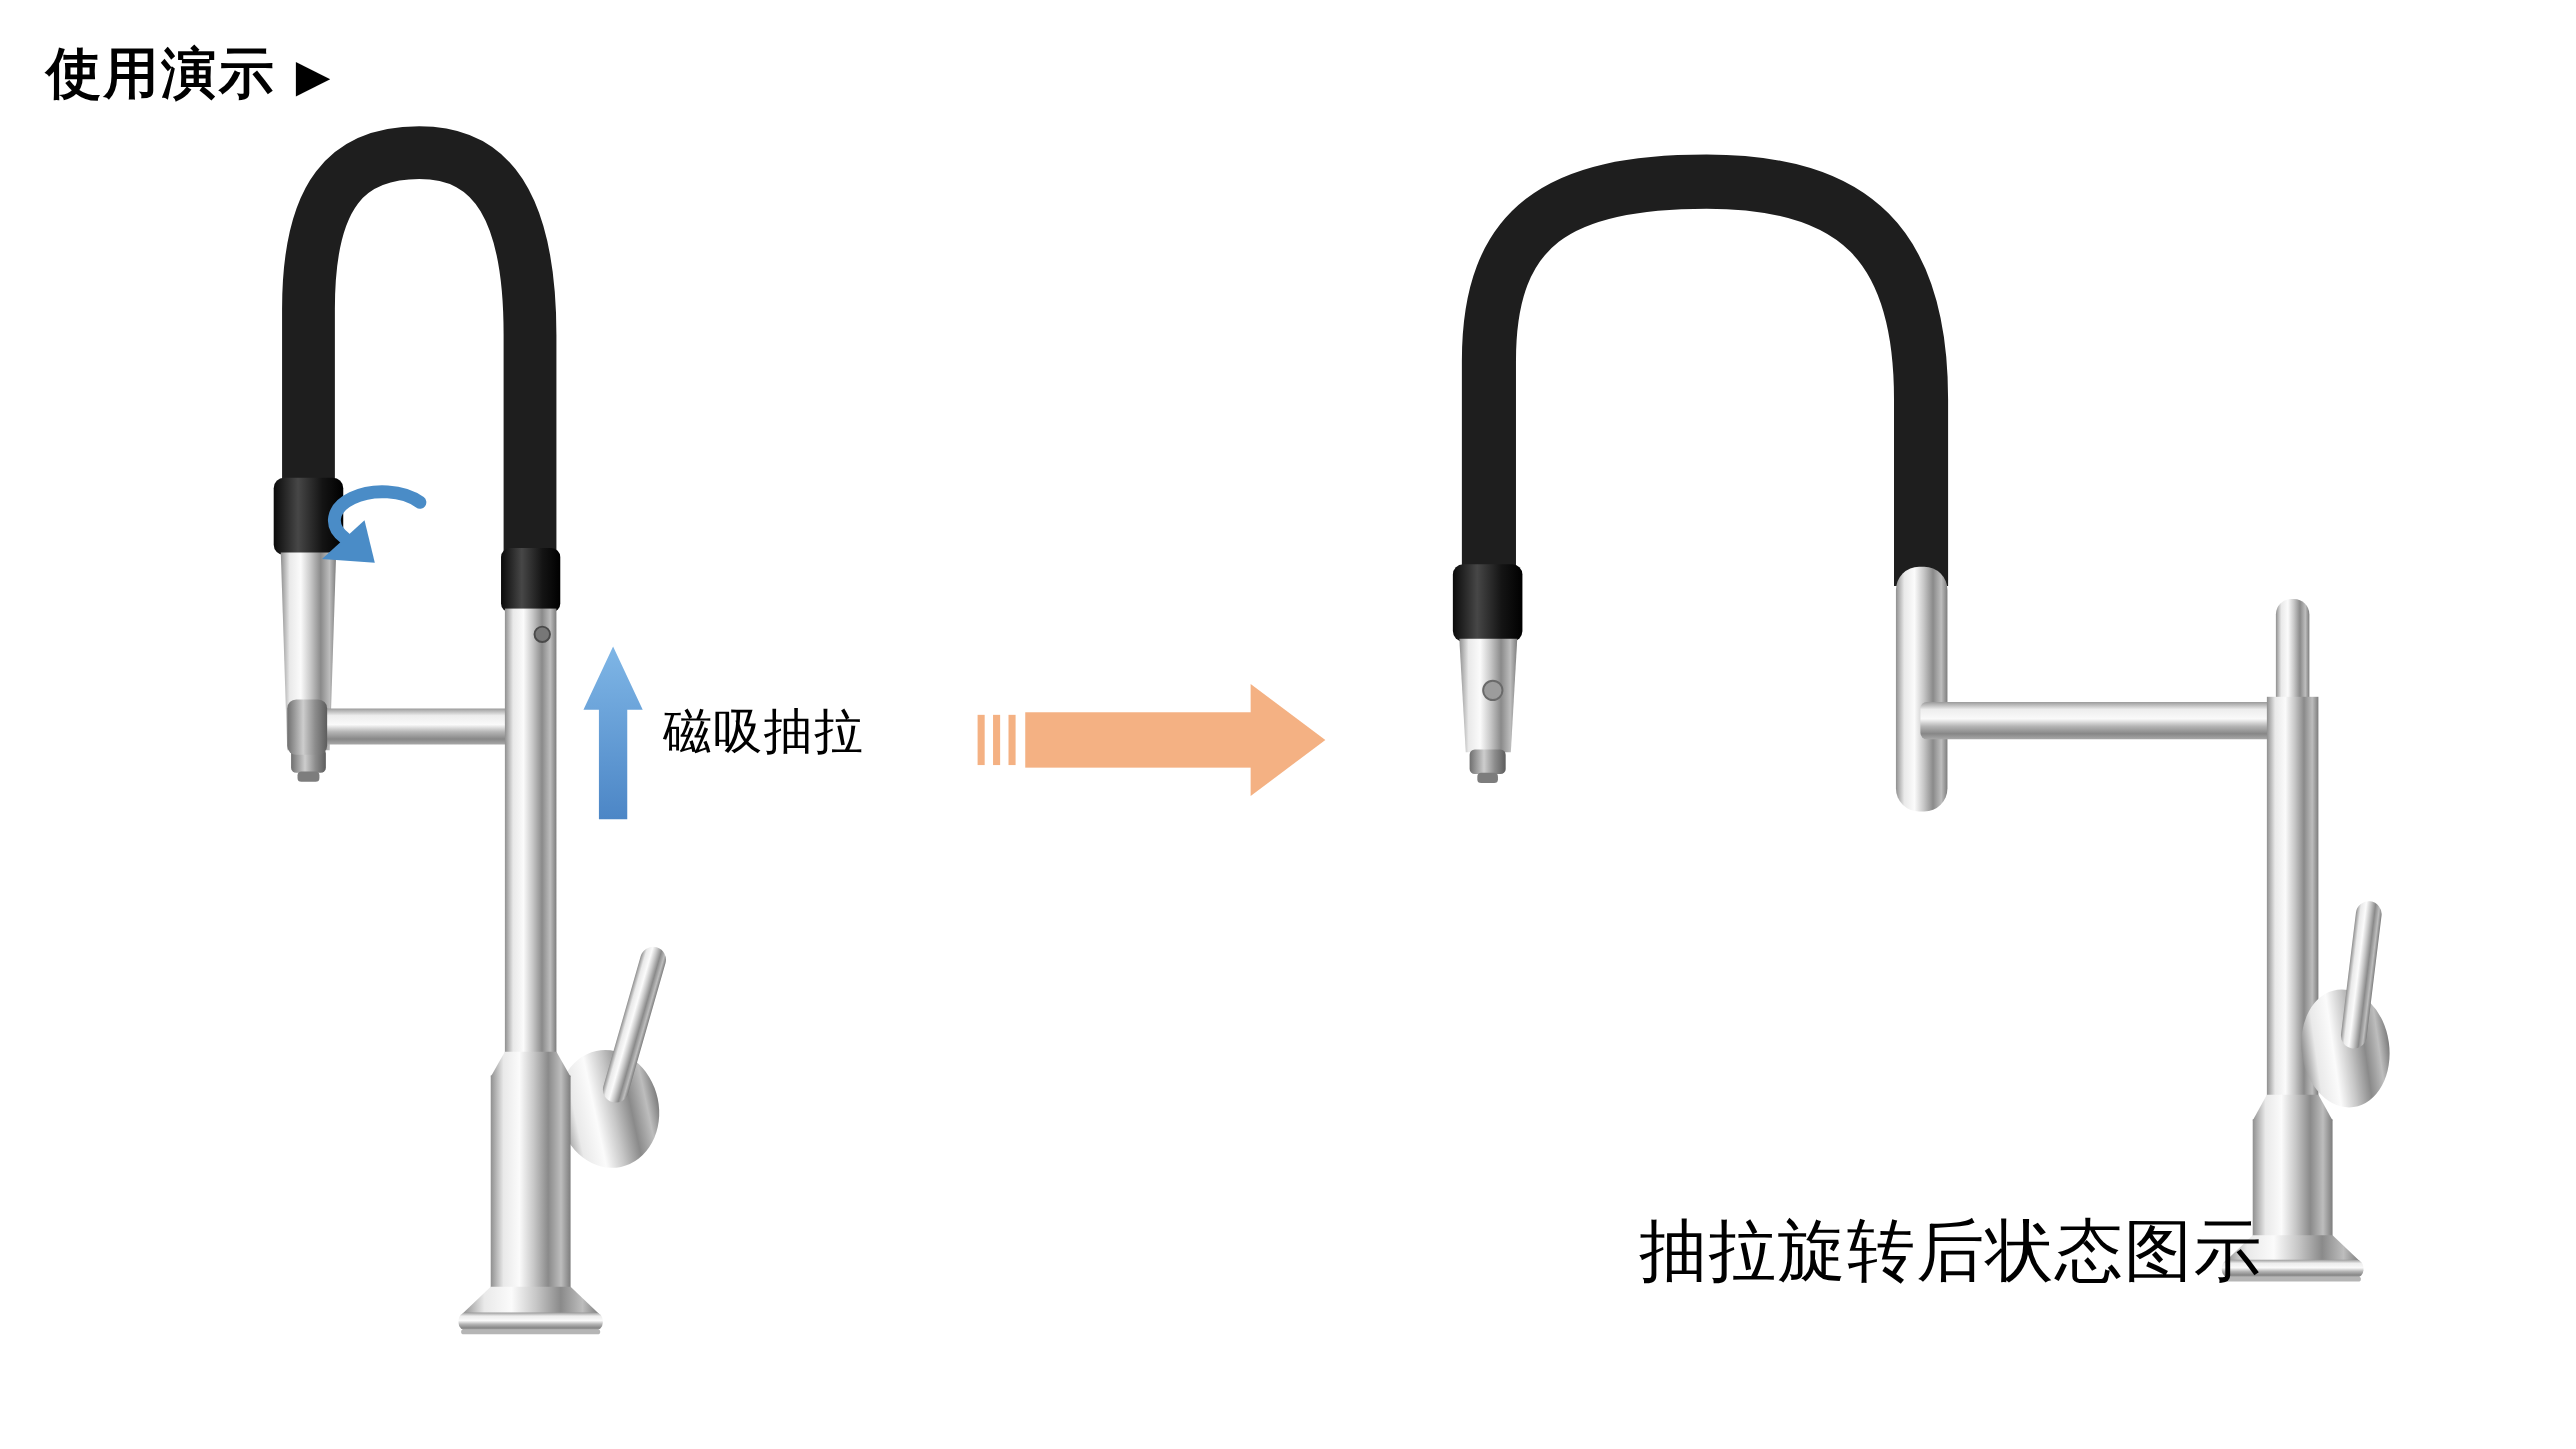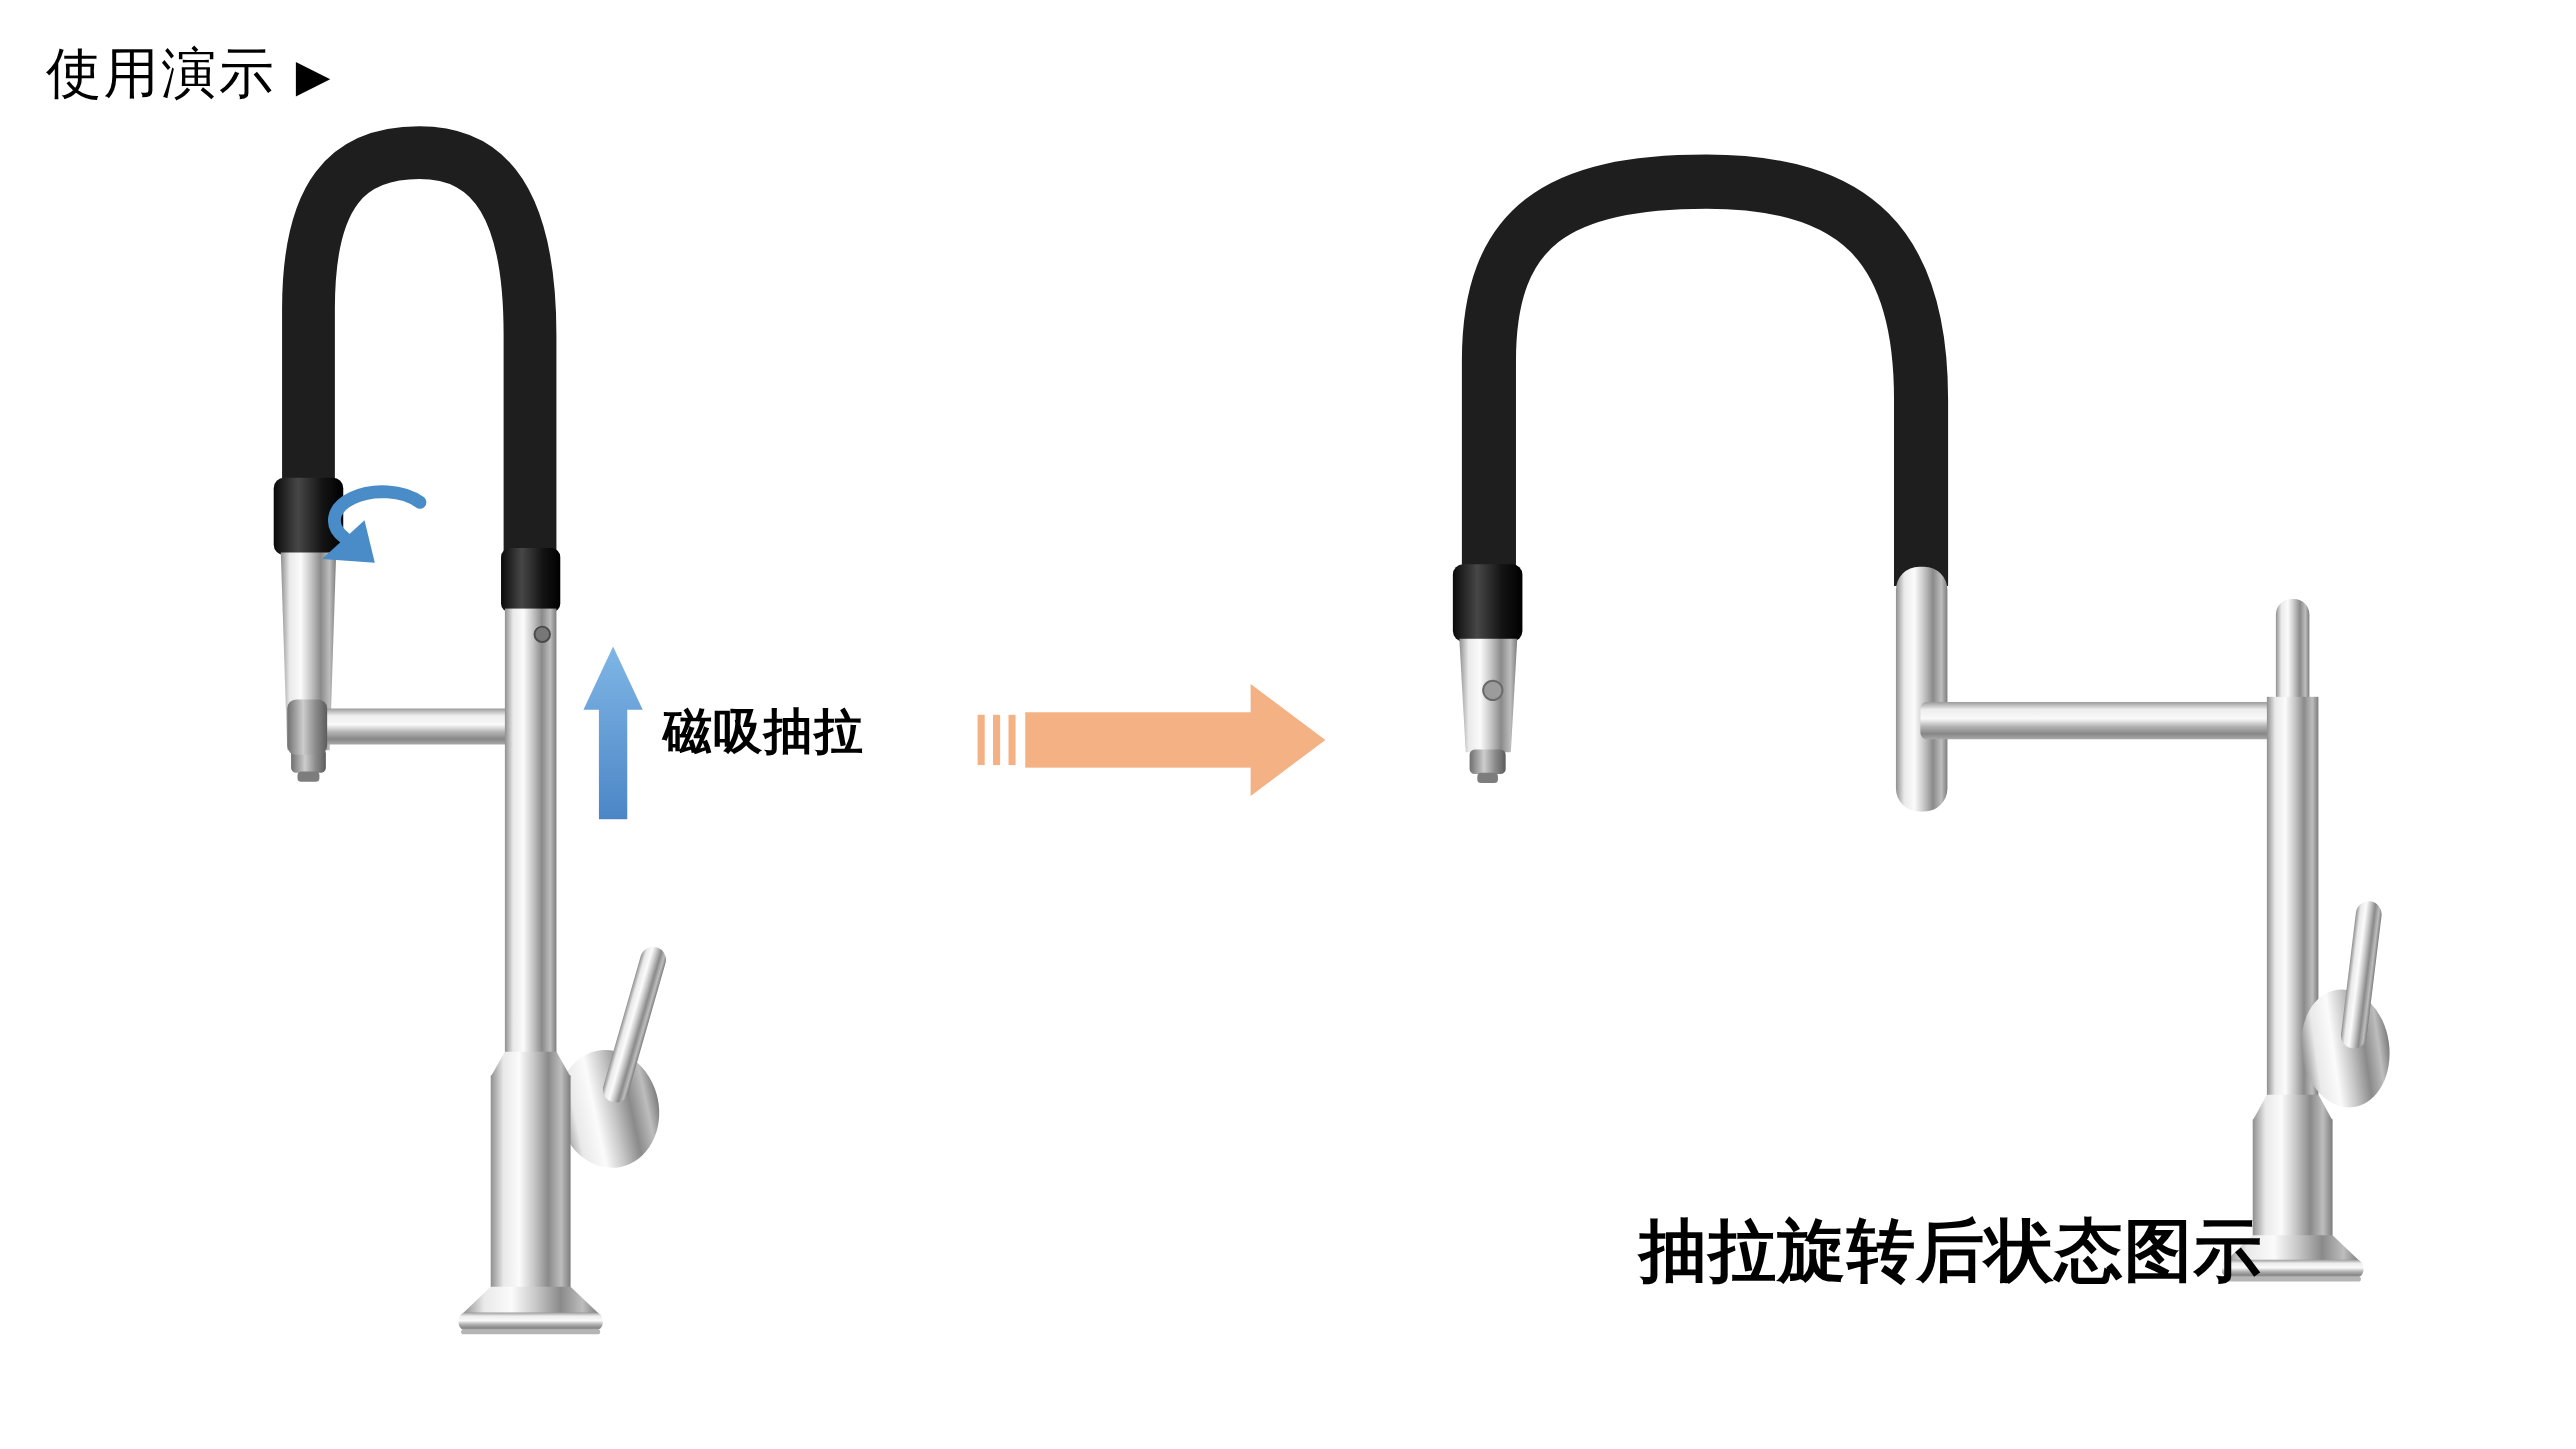--- a/index.html
+++ b/index.html
@@ -7,23 +7,23 @@
     --text:#000000;
     --arrow-blue:#4a8cc7;
     --arrow-blue-light:#7fb6e6;
     --arrow-orange:#f4b183;
     --hose-black:#1e1e1e;
   }
   *{margin:0;padding:0;box-sizing:border-box}
   body{background:var(--background);font-family:"Liberation Sans","DejaVu Sans",sans-serif}
   .canvas{position:relative;width:2576px;height:1449px;background:var(--background);overflow:hidden}
   .title{position:absolute;left:46px;top:37px;display:flex;align-items:center;gap:19.3px;
-         font-size:55px;font-weight:400;color:var(--text);letter-spacing:2.6px}
+         font-size:55px;font-weight:700;color:var(--text);letter-spacing:2.6px}
   .title .play{font-size:45px;transform:translateY(1.3px)}
-  .label{position:absolute;font-weight:700;color:var(--text);white-space:nowrap}
+  .label{position:absolute;font-weight:400;color:var(--text);white-space:nowrap}
   .label-pull{left:663px;top:699px;font-size:49px;letter-spacing:1.3px}
   .label-result{left:1639px;top:1206px;font-size:68px;letter-spacing:1.3px}
   svg.scene{position:absolute;left:0;top:0;width:2576px;height:1449px}
 </style>
 </head>
 <body>
 
 <div class="canvas">
 
   <div class="title">

